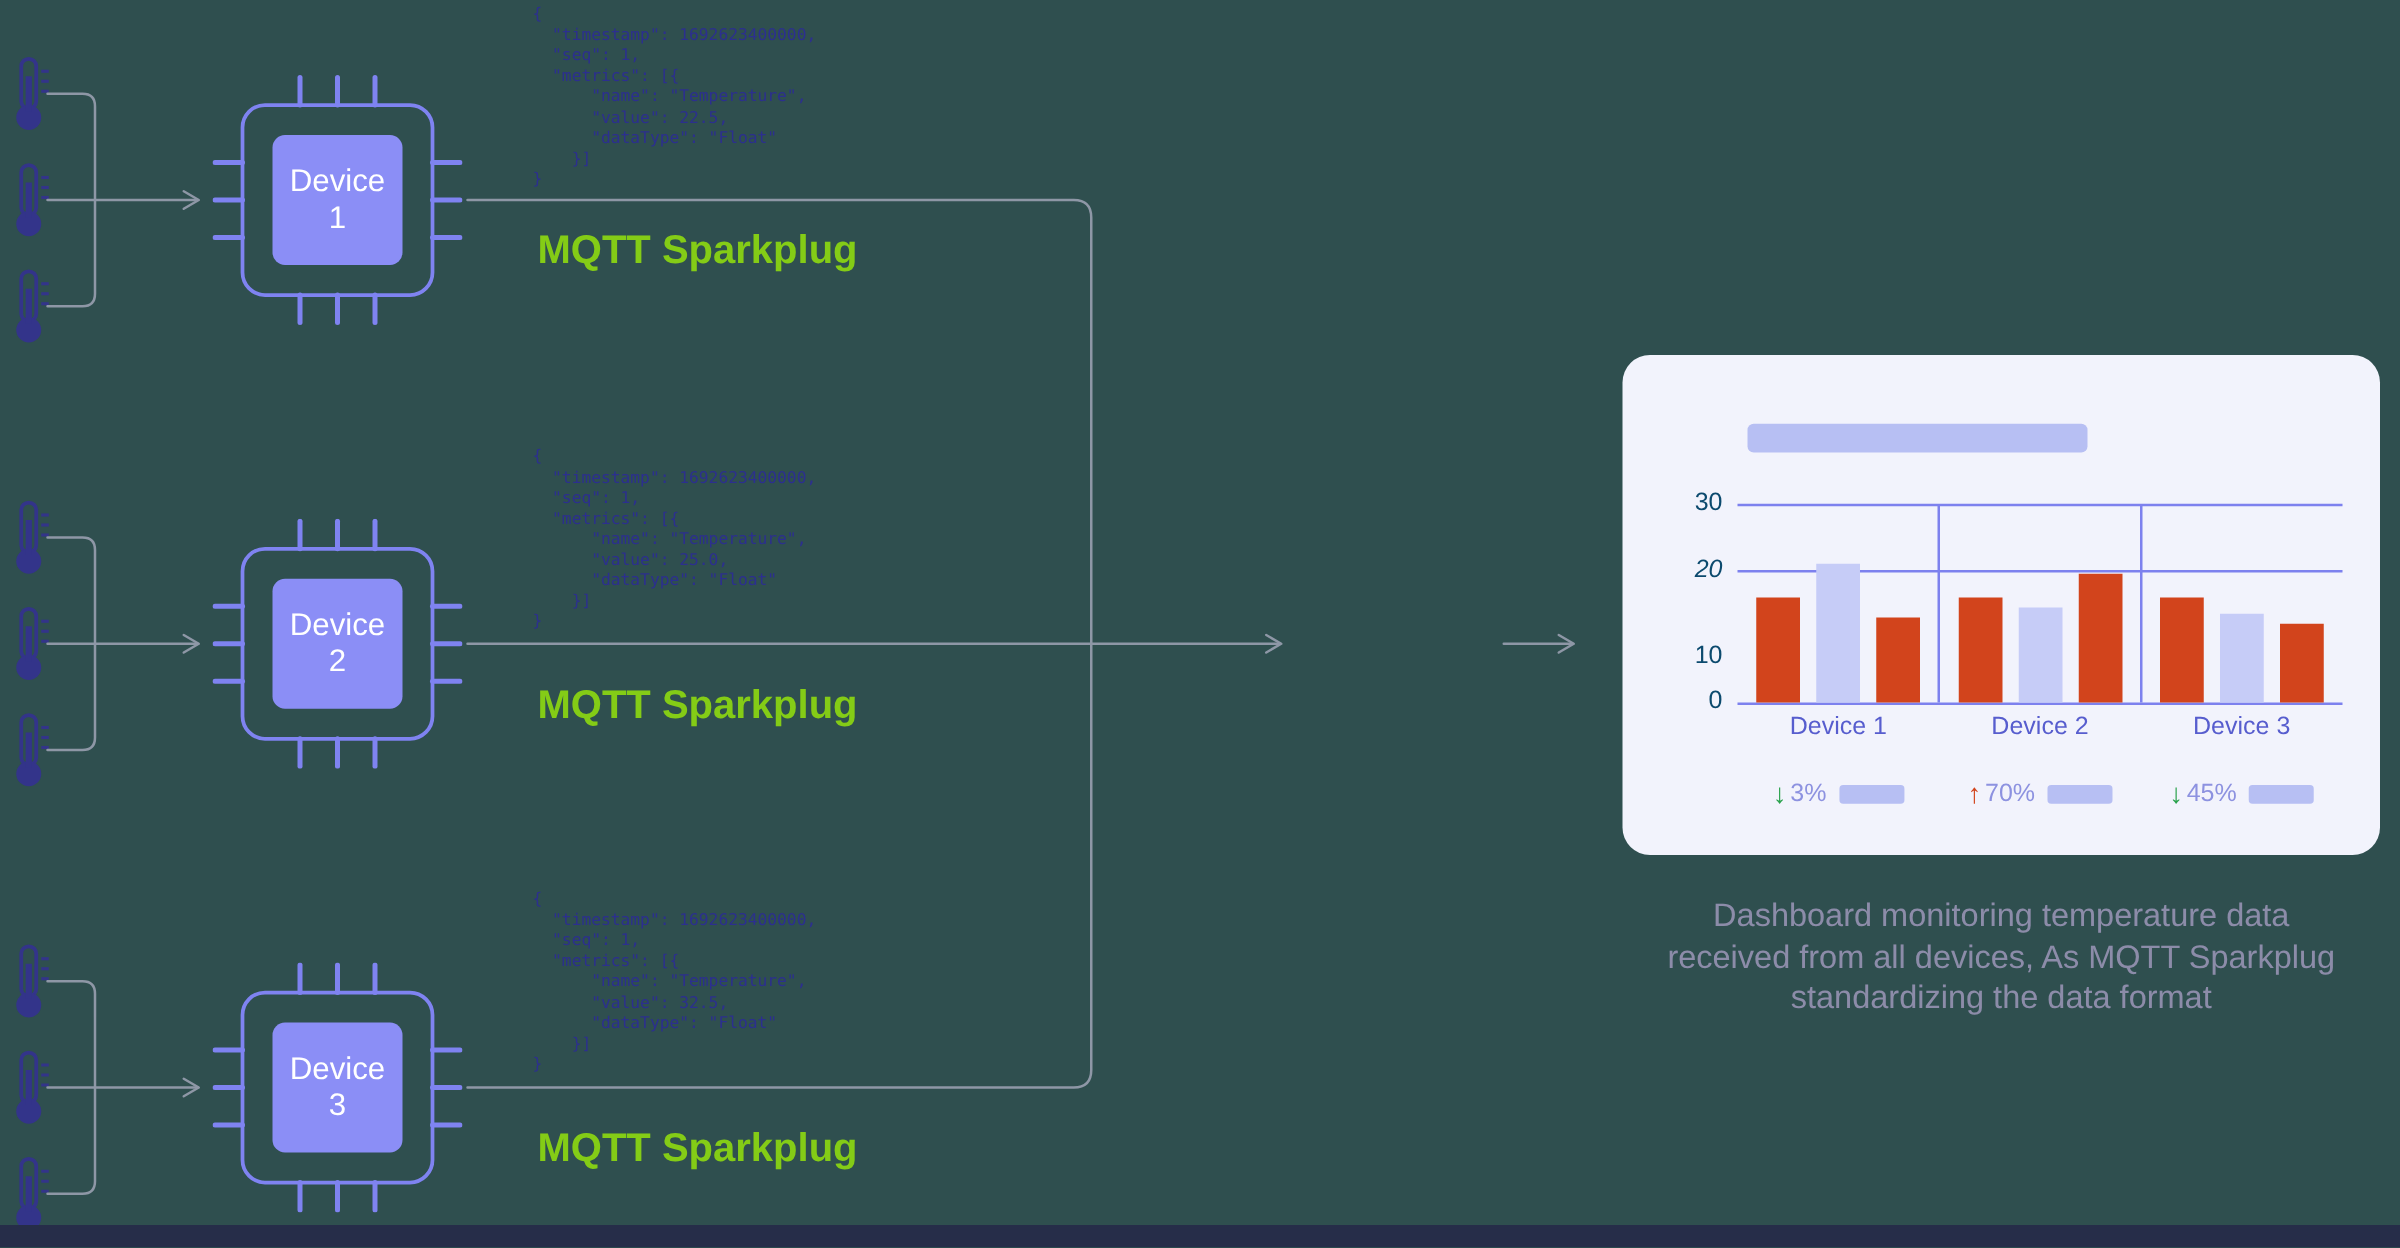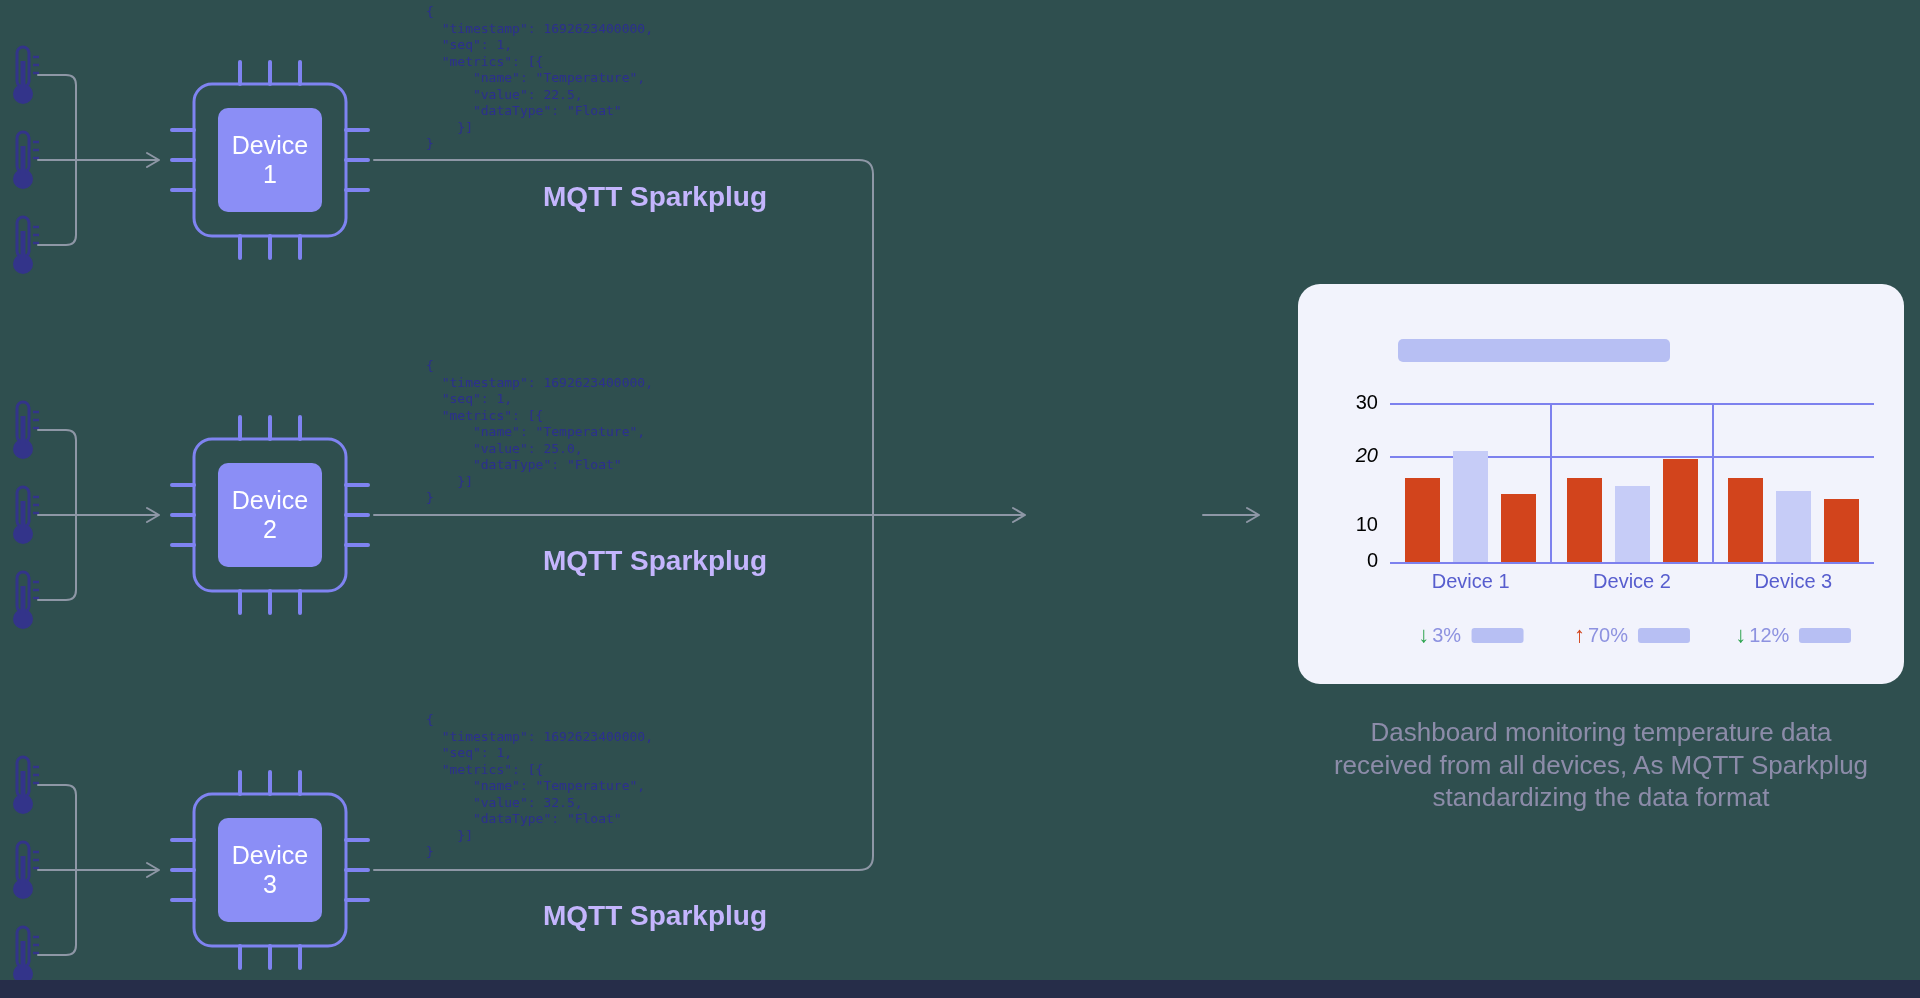--- a/index.html
+++ b/index.html
@@ -17,22 +17,22 @@
     color:#ffffff;font-size:25px;line-height:1.15;text-align:center;
   }
   .chip-label span{display:block;width:92px;}
   
   .payload{
     position:absolute;margin:0;width:300px;
     font-family:"DejaVu Sans Mono",monospace;font-size:13px;line-height:1.27;
     color:#2c2f8f;white-space:pre;
   }
   .sparkplug{
-    position:absolute;width:450px;text-align:center;
-    font-size:28px;font-weight:bold;color:#c4b5fd;
+    position:absolute;width:450px;text-align:left;
+    font-size:32px;font-weight:bold;color:#84cc16;
   }
   
   .broker{
     position:absolute;left:1034px;top:432px;width:166px;height:166px;border-radius:50%;
     background:#8588f4;color:#ffffff;display:flex;align-items:center;justify-content:center;
     text-align:center;font-size:27px;line-height:1.3;white-space:pre-line;
   }
   
   .card{
     position:absolute;left:1298px;top:284px;width:606px;height:400px;
@@ -45,21 +45,21 @@
   .chart{
     position:absolute;left:92px;top:120px;width:484px;height:158px;
     border-bottom:2px solid #7d81ee;
   }
   .gridline{position:absolute;background:#7d81ee;}
   .grid-h{left:0;width:100%;height:2px;}
   .grid-v{top:0;width:2px;height:100%;}
   .bar{position:absolute;bottom:0;}
   .y-tick{
     position:absolute;left:-50px;width:38px;text-align:right;
-    transform:translateY(-55%);font-size:20px;color:#000000;
+    transform:translateY(-55%);font-size:20px;color:#0c4a6e;
   }
   .x-label{
     position:absolute;top:166px;transform:translateX(-50%);
     font-size:20px;color:#575dce;white-space:nowrap;
   }
   .stats{position:absolute;left:0;top:338px;width:100%;height:30px;}
   .stat{
     position:absolute;transform:translateX(-50%);display:flex;align-items:center;
     font-size:20px;white-space:nowrap;
   }
@@ -260,21 +260,21 @@
           <span class="stat-value">3%</span>
           <span class="stat-bar"></span>
         </div>
         <div class="stat" style="left: 334px;">
           <span class="stat-arrow" style="color: rgb(210, 68, 28);">↑</span>
           <span class="stat-value">70%</span>
           <span class="stat-bar"></span>
         </div>
         <div class="stat" style="left: 495.333px;">
           <span class="stat-arrow" style="color: rgb(42, 162, 76);">↓</span>
-          <span class="stat-value">12%</span>
+          <span class="stat-value">45%</span>
           <span class="stat-bar"></span>
         </div>
       </div>
   </div>
 
   <div class="caption">Dashboard monitoring temperature data
 received from all devices, As MQTT Sparkplug
 standardizing the data format</div>
 
   <div class="bottom-bar"></div>

